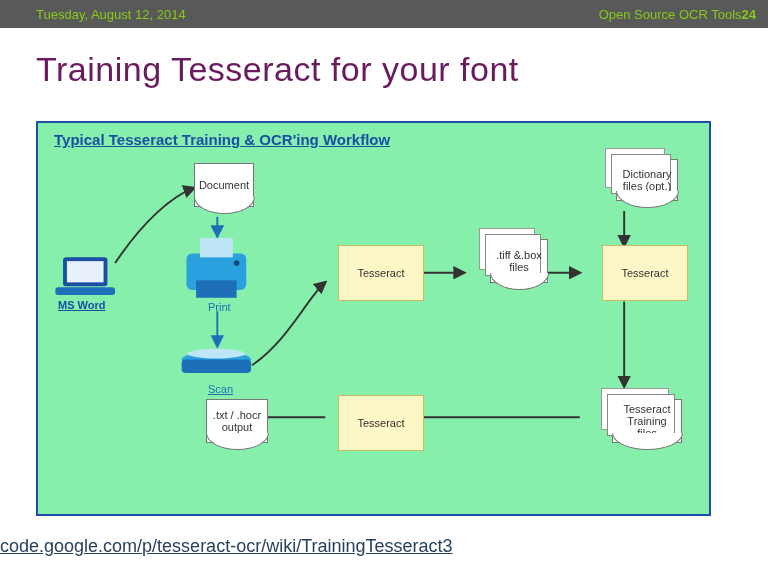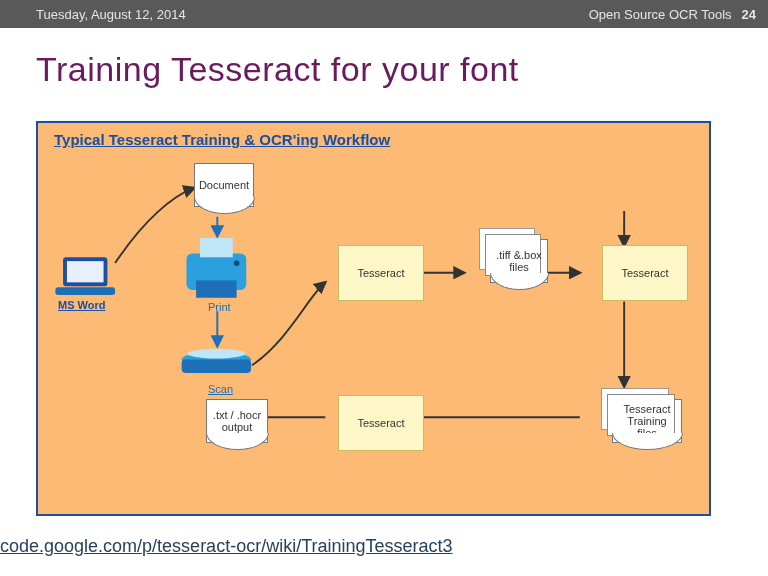--- a/index.html
+++ b/index.html
@@ -1,23 +1,23 @@
 <!DOCTYPE html>
 <html><head>
 <meta charset="utf-8">
 <style>
   * { box-sizing: border-box; margin: 0; padding: 0; }
   body { width: 768px; height: 576px; background: #fff; font-family: "Segoe UI", Arial, sans-serif; position: relative; }
-  .header { height: 28px; background: #595959; color: #e5e5e5; display: flex; align-items: center; font-size: 13px; }
+  .header { height: 28px; background: #595959; color: #84cc16; display: flex; align-items: center; font-size: 13px; }
   .header .date { margin-left: 36px; }
   .header .spacer { flex: 1; }
-  .header .deck { margin-right: 10px; }
+  .header .deck { }
   .header .page { font-weight: 700; margin-right: 12px; }
   .title { color: #6a1b5d; font-size: 34px; font-weight: 400; margin: 22px 36px 32px 36px; letter-spacing: .5px; }
-  .diagram { margin: 0 57px 0 36px; border: 2px solid #1a4fa3; background: #fdba74; position: relative; height: 395px; padding-left: 15px; }
+  .diagram { margin: 0 57px 0 36px; border: 2px solid #1a4fa3; background: #86efac; position: relative; height: 395px; padding-left: 15px; }
   .d-title { position: absolute; left: 16px; top: 8px; color: #1a4fa3; font-weight: 700; font-size: 15px; text-decoration: underline; }
   .link { text-align: left; margin-top: 20px; }
   .link a { color: #28415f; font-size: 18px; text-decoration: underline; }
   .node { position: absolute; font-size: 11px; color: #333; text-align: center; display: flex; align-items: center; justify-content: center; }
   .box { background: #fdf7c7; border: 1.5px solid #c9bc60; }
   .doc { background: #fff; border: 1.5px solid #777; }
   .doc::before { content: ""; position: absolute; left: -1.5px; right: -1.5px; bottom: -8px; height: 16px; background: #fff; border-left: 1.5px solid #777; border-right: 1.5px solid #777; border-bottom: 1.5px solid #777; border-radius: 0 0 50% 50% / 0 0 100% 100%; }
   .doc.stack::after { content: ""; position: absolute; left: -6px; top: -6px; right: 6px; bottom: 6px; border: 1.5px solid #888; background: #fff; z-index: -1; }
   .doc.stack2 span.shadow { position: absolute; left: -12px; top: -12px; right: 12px; bottom: 12px; border: 1.5px solid #999; background: #fff; z-index: -2; }
   .icon-label { position: absolute; font-size: 11px; color: #1d6fb8; text-align: left; }
@@ -100,20 +100,24 @@
 
   <div class="node box" style="left:300px; top:122px; width:86px; height:56px;">
     <span>Tesseract</span>
   </div>
 
   <div class="node doc stack stack2" style="left:452px; top:116px; width:58px; height:44px; z-index:2;">
     <span class="shadow"></span>
     <span style="padding:0 4px;">.tiff &amp;.box files</span>
   </div>
 
+  <div class="node doc stack stack2" style="left:578px; top:36px; width:62px; height:42px; z-index:2;">
+    <span class="shadow"></span>
+    <span style="padding:0 4px;">Dictionary files (opt.)</span>
+  </div>
 
   <div class="node box" style="left:564px; top:122px; width:86px; height:56px;">
     <span>Tesseract</span>
   </div>
 
   <div class="node doc stack stack2" style="left:574px; top:276px; width:70px; height:44px; z-index:2;">
     <span class="shadow"></span>
     <span style="padding:0 4px;">Tesseract Training files</span>
   </div>
 

